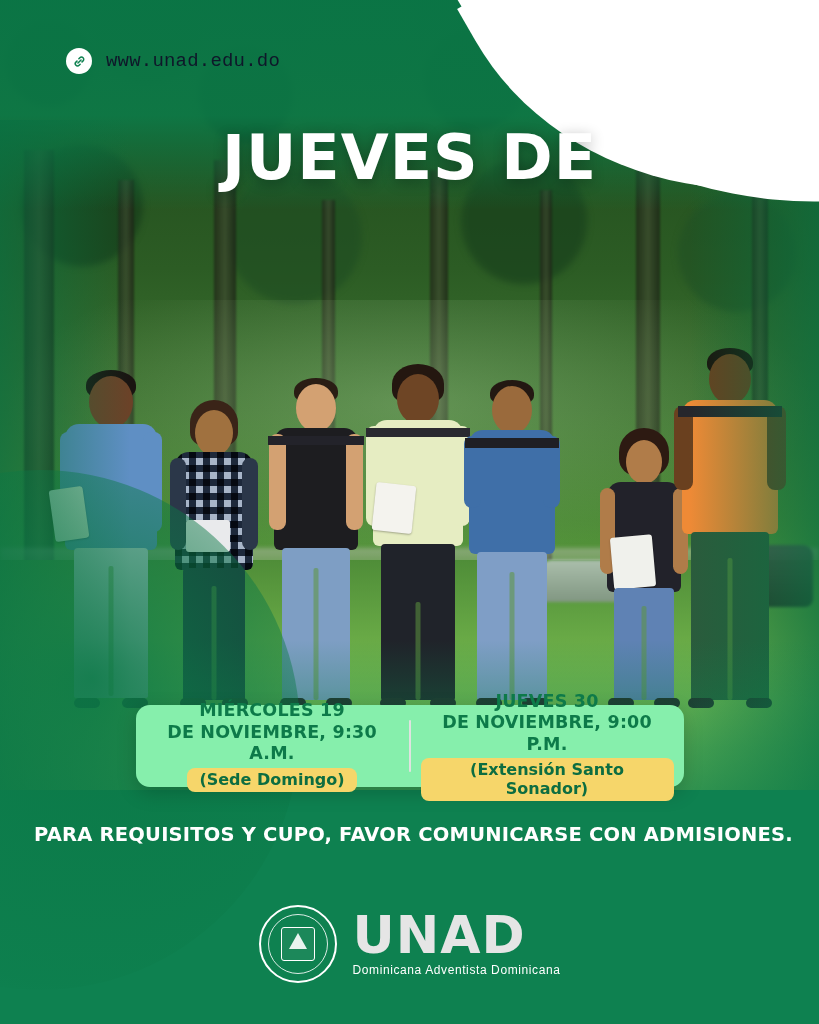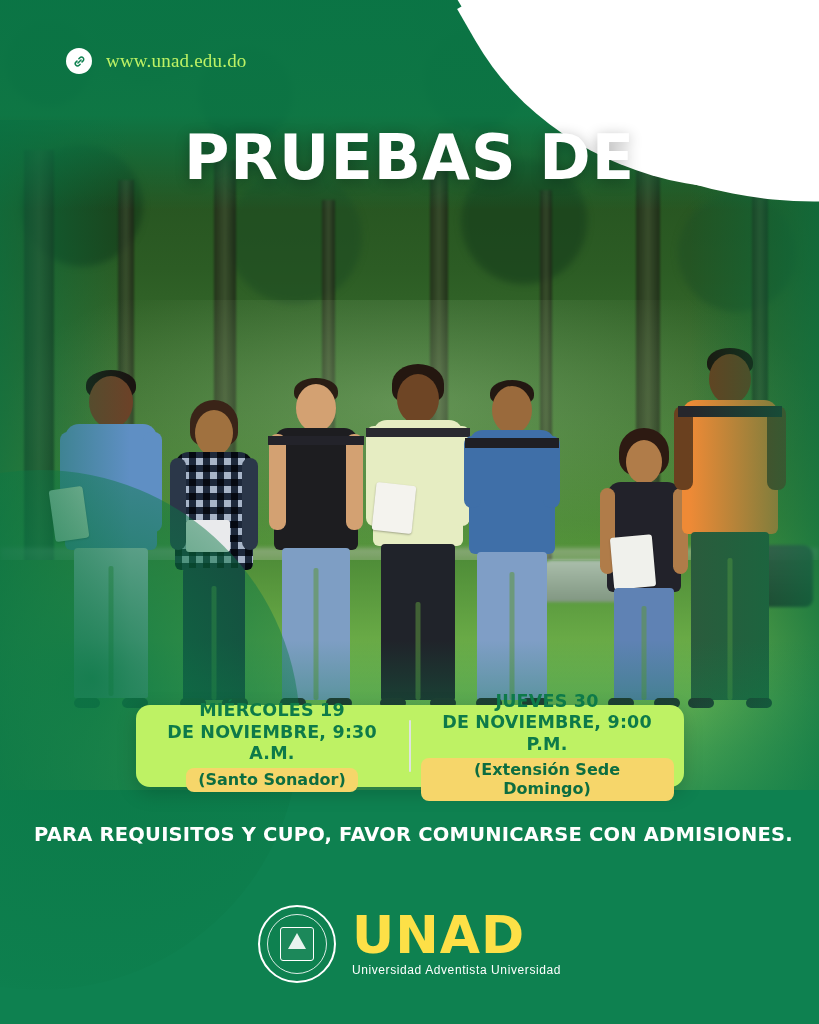--- a/index.html
+++ b/index.html
@@ -156,22 +156,22 @@
     display: flex; align-items: center; gap: 14px;
     z-index: 40;
   }
   .url-icon {
     width: 26px; height: 26px; border-radius: 50%;
     background: #ffffff;
     display: flex; align-items: center; justify-content: center;
   }
   .url-icon svg { display: block; }
   .url-text {
-    color: #bef264; font-size: 19px; letter-spacing: .2px;
-    font-family: Liberation Serif, serif;
+    color: #0f172a; font-size: 19px; letter-spacing: .2px;
+    font-family: Liberation Mono, monospace;
   }
 
   
   .title-block {
     position: absolute; left: 0; top: 126px; width: 819px;
     text-align: center; z-index: 40;
   }
   .title-1 {
     color: #ffffff;
     font-size: 62px;
@@ -190,21 +190,21 @@
     margin-top: 2px;
     text-shadow: 0 4px 18px rgba(0,0,0,.32);
     font-family: "DejaVu Sans", sans-serif;
   }
 
   
   .date-card {
     position: absolute; left: 50%; transform: translateX(-50%);
     top: 705px;
     width: 548px; height: 82px;
-    background: #bef264;
+    background: #86efac;
     border-radius: 14px;
     display: flex; align-items: center;
     box-shadow: 0 6px 20px rgba(0,0,0,.18);
     z-index: 45;
   }
   .date-col {
     flex: 1; text-align: center;
     padding: 0 10px;
   }
   .date-line {
@@ -273,21 +273,21 @@
   .seal-core:after {
     content: "";
     position: absolute; left: 50%; top: 5px; transform: translateX(-50%);
     width: 0; height: 0;
     border-left: 9px solid transparent;
     border-right: 9px solid transparent;
     border-bottom: 16px solid rgba(255,255,255,.9);
   }
   .wordmark { display: flex; flex-direction: column; align-items: flex-start; }
   .wordmark-main {
-    color: #fde047;
+    color: #e5e5e5;
     font-size: 52px;
     font-weight: 800;
     letter-spacing: 1px;
     line-height: .95;
     font-family: "DejaVu Sans", sans-serif;
   }
   .wordmark-sub {
     color: #ffffff;
     font-size: 12px;
     letter-spacing: .6px;
@@ -427,44 +427,44 @@
       <svg width="15" height="15" viewBox="0 0 24 24" fill="none" stroke="#0e8150" stroke-width="2.4" stroke-linecap="round">
         <path d="M9.5 14.5 14.5 9.5"></path>
         <path d="M11 7.5l1.6-1.6a3.6 3.6 0 1 1 5.1 5.1L16 12.6"></path>
         <path d="M13 16.5l-1.6 1.6a3.6 3.6 0 1 1-5.1-5.1L8 11.4"></path>
       </svg>
     </span>
     <span class="url-text">www.unad.edu.do</span>
   </div>
 
   <div class="title-block">
-    <div class="title-1">PRUEBAS DE</div>
+    <div class="title-1">JUEVES DE</div>
   </div>
 
   <div class="date-card">
     <div class="date-col">
       <div class="date-line">MIÉRCOLES 19</div>
       <div class="date-line">DE NOVIEMBRE, 9:30 A.M.</div>
-      <div class="date-pill">(Santo Sonador)</div>
+      <div class="date-pill">(Sede Domingo)</div>
     </div>
     <div class="date-div"></div>
     <div class="date-col">
       <div class="date-line">JUEVES 30</div>
       <div class="date-line">DE NOVIEMBRE, 9:00 P.M.</div>
-      <div class="date-pill">(Extensión Sede Domingo)</div>
+      <div class="date-pill">(Extensión Santo Sonador)</div>
     </div>
   </div>
 
   <div class="contact">
     <div class="contact-line">PARA REQUISITOS Y CUPO, FAVOR COMUNICARSE CON ADMISIONES.</div>
   </div>
 
   <div class="logo-row">
     <div class="seal">
       <div class="seal-core"></div>
     </div>
     <div class="wordmark">
       <div class="wordmark-main">UNAD</div>
-      <div class="wordmark-sub">Universidad Adventista Universidad</div>
+      <div class="wordmark-sub">Dominicana Adventista Dominicana</div>
     </div>
   </div>
 
 </div>
 
 </body></html>

